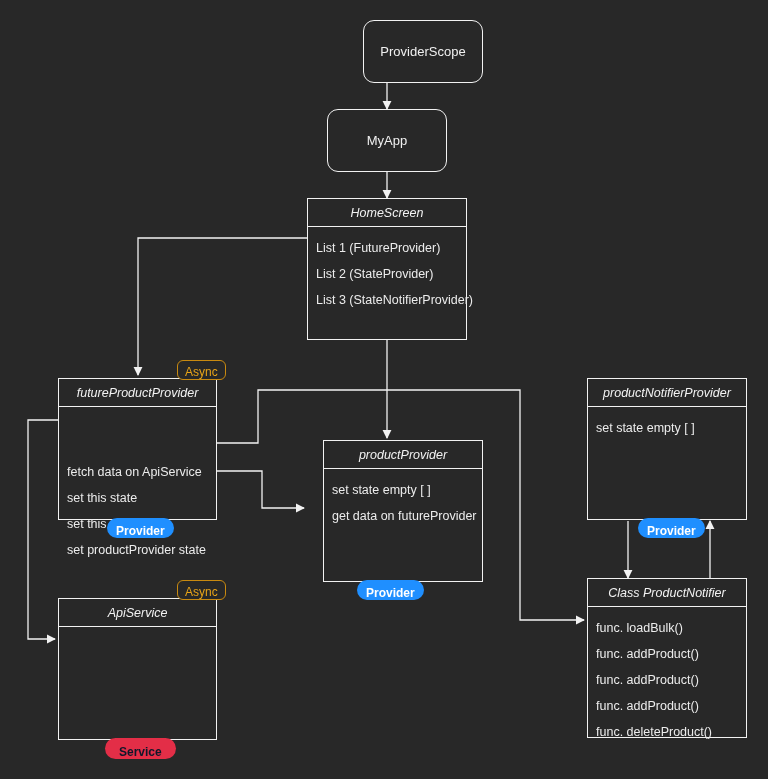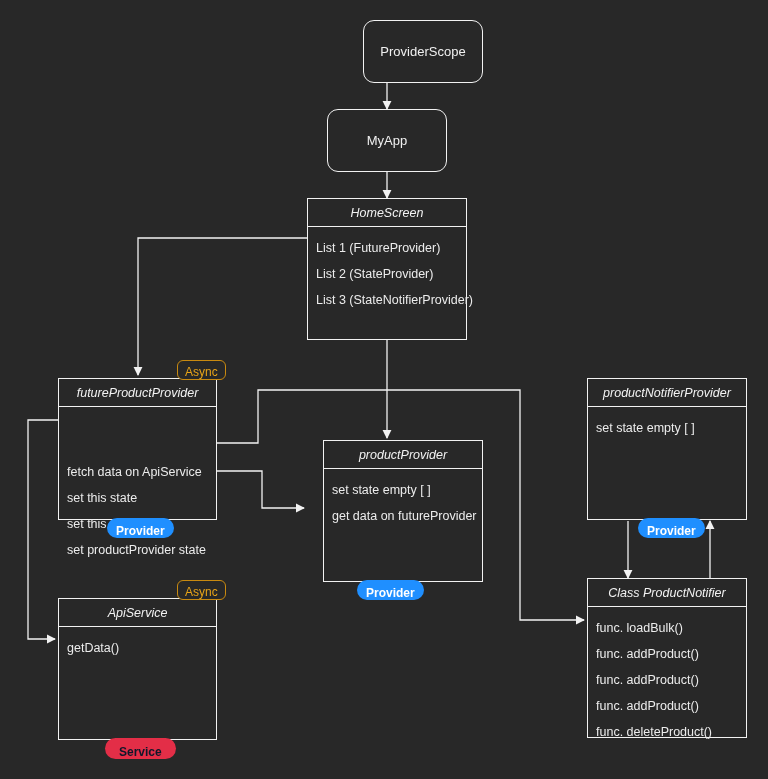--- a/index.html
+++ b/index.html
@@ -175,23 +175,20 @@
   </div>
   <div class="badge badge-async" style="left:177px; top:360px;">
     <span>Async</span>
   </div>
   <div class="badge badge-provider" style="left:107px; top:518px;">
     <span>Provider</span>
   </div>
 
   <div class="uml" style="left:58px; top:598px; width:159px; height:142px;">
     <div class="uml-title">ApiService</div>
-    <div class="uml-body">
-      <div class="uml-row">getData()</div>
-    </div>
   </div>
   <div class="badge badge-async" style="left:177px; top:580px;">
     <span>Async</span>
   </div>
   <div class="badge badge-service" style="left:105px; top:738px;">
     <span>Service</span>
   </div>
 
   <div class="uml" style="left:307px; top:440px; width:160px; height:142px;margin-left:16px;">
     <div class="uml-title">productProvider</div>

